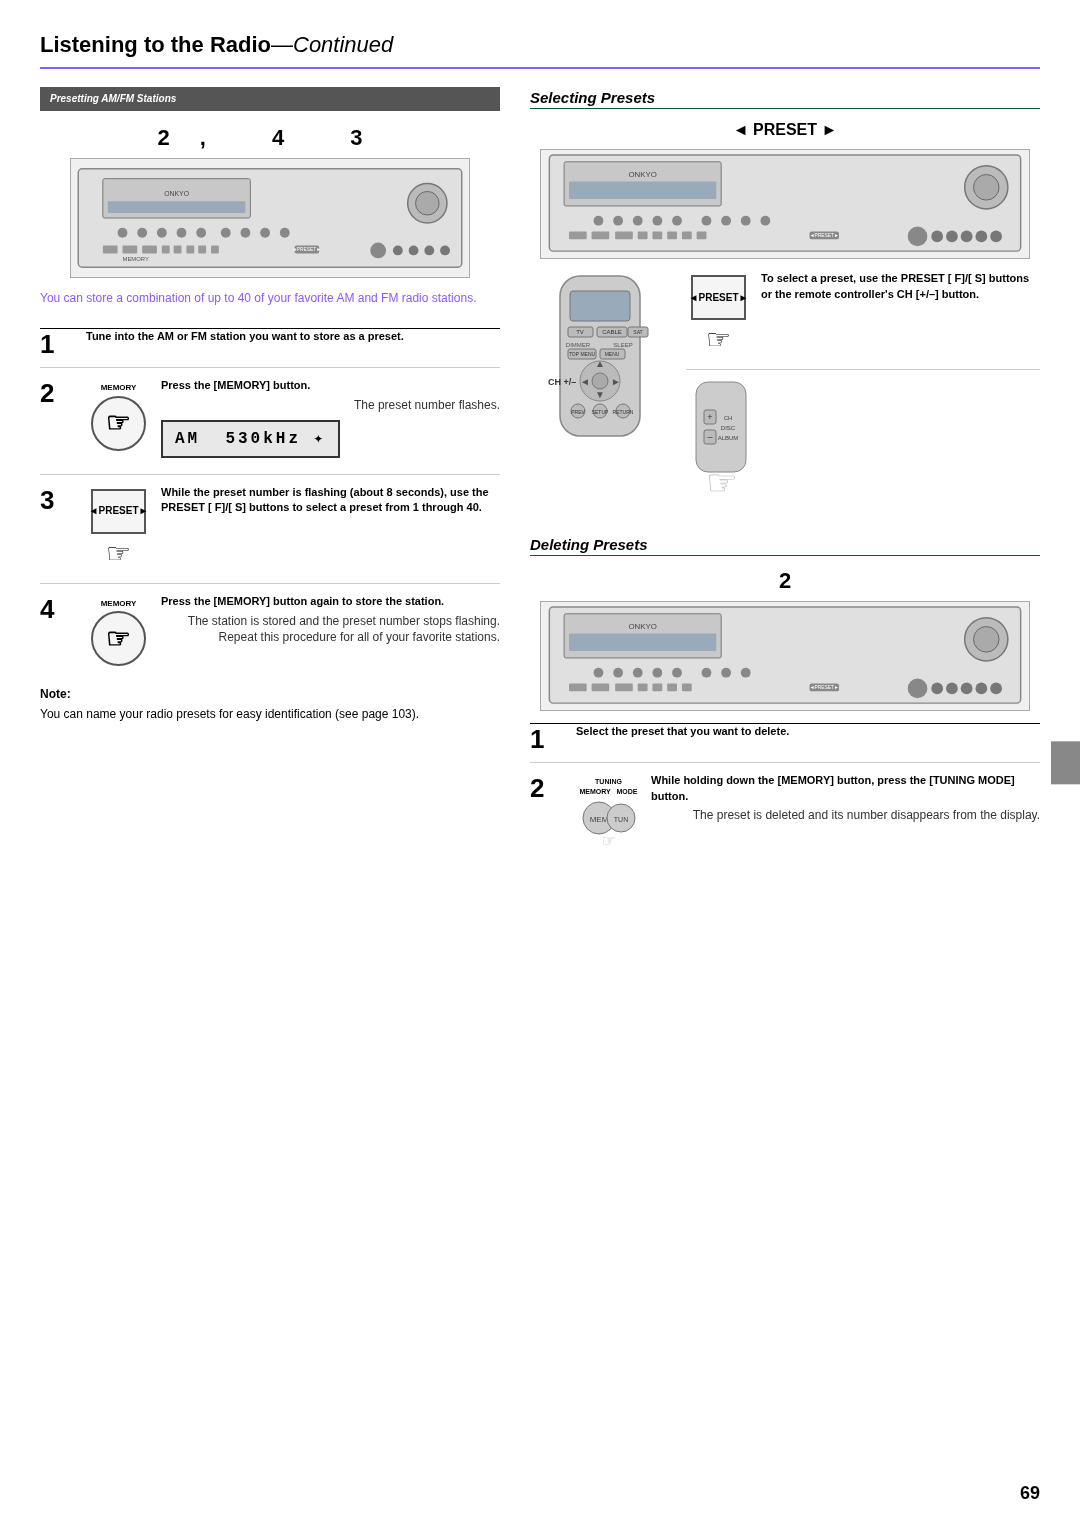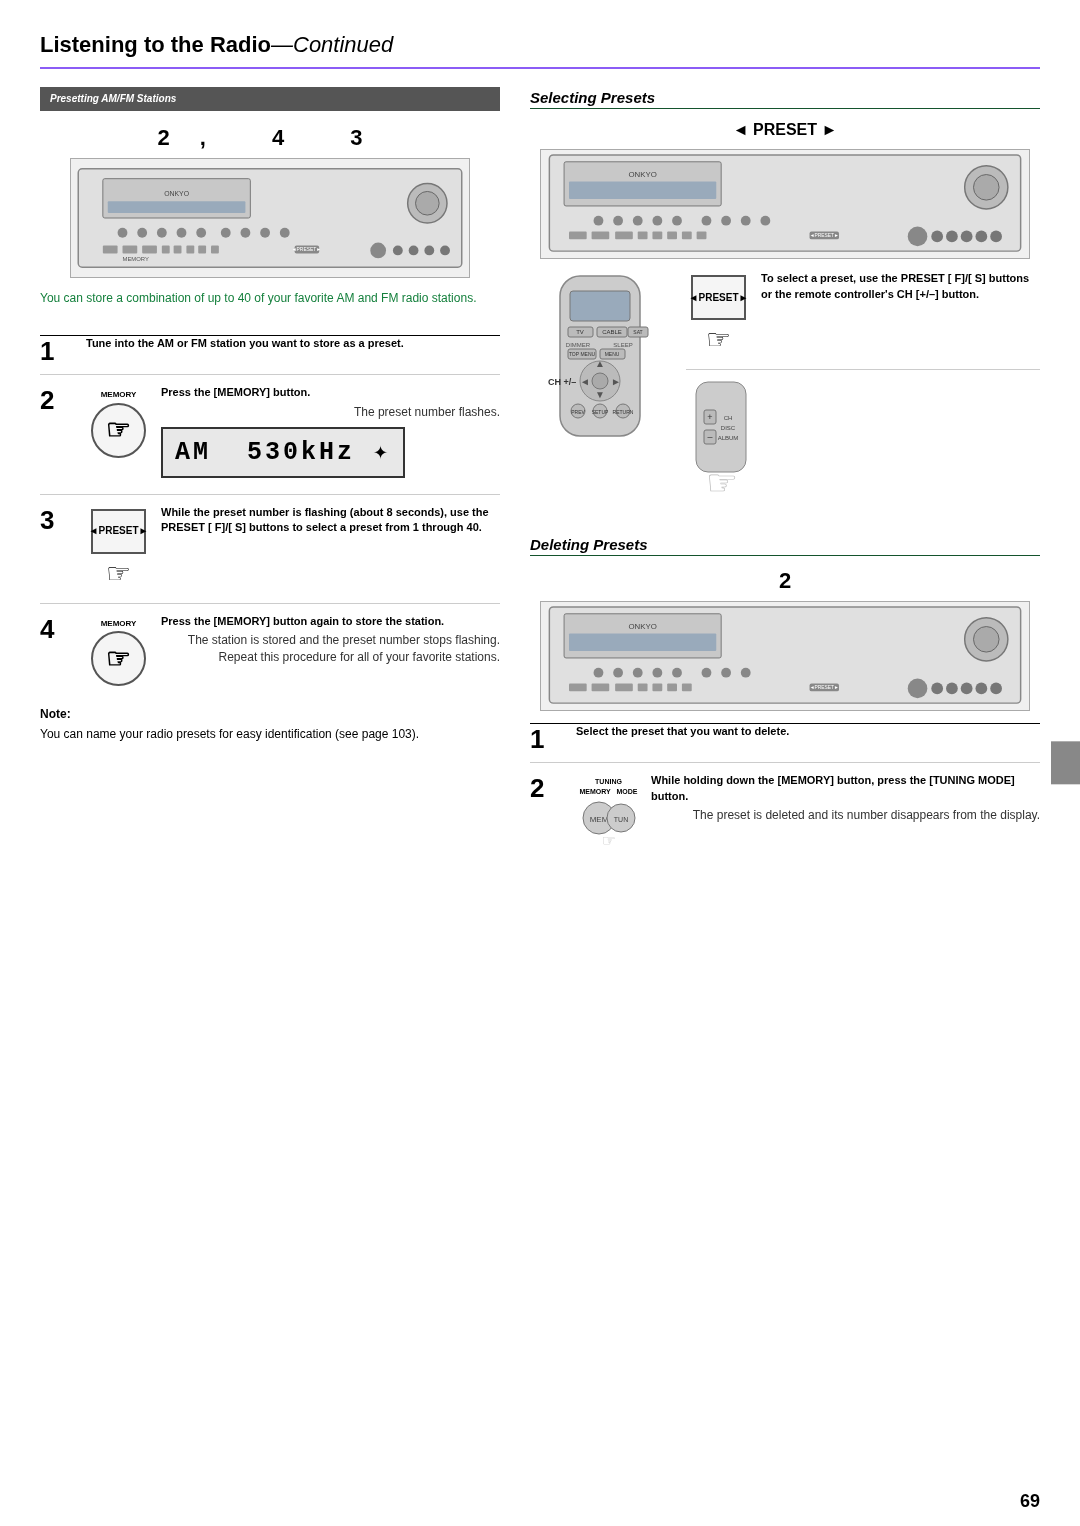--- a/index.html
+++ b/index.html
@@ -113,39 +113,39 @@
       font-size: 22px;
       font-weight: bold;
       text-align: center;
       margin-bottom: 4px;
       letter-spacing: 30px;
       padding-left: 10px;
     }
     
     .intro-text {
       font-size: 12px;
-      margin-bottom: 29px;
-      color: #15803d;
+      margin-bottom: 22px;
+      color: #8b5cf6;
     }
     
     .steps-container {
       border-top: 1px solid #000;
     }
     
     .note-section {
       font-size: 12px;
     }
     .note-label {
       font-weight: bold;
       margin-bottom: 3px;
     }
     
     .am-display {
       font-family: 'Courier New', monospace;
-      font-size: 25px;
+      font-size: 16px;
       font-weight: bold;
       text-align: center;
       border: 2px solid #333;
       background: #e8e8e8;
       padding: 6px 12px;
       margin: 6px 0 6px 0;
       display: inline-block;
       letter-spacing: 3px;
     }
     
@@ -158,21 +158,21 @@
     .preset-indicator span {
       font-size: 16px;
     }
     
     .deleting-section {
       margin-top: 24px;
     }
     
     .page-number {
       position: absolute;
-      bottom: 12px;
+      bottom: 20px;
       right: 40px;
       font-size: 18px;
       font-weight: bold;
     }
     
     .right-tab {
       position: absolute;
       right: 0;
       top: 50%;
       transform: translateY(-50%);

